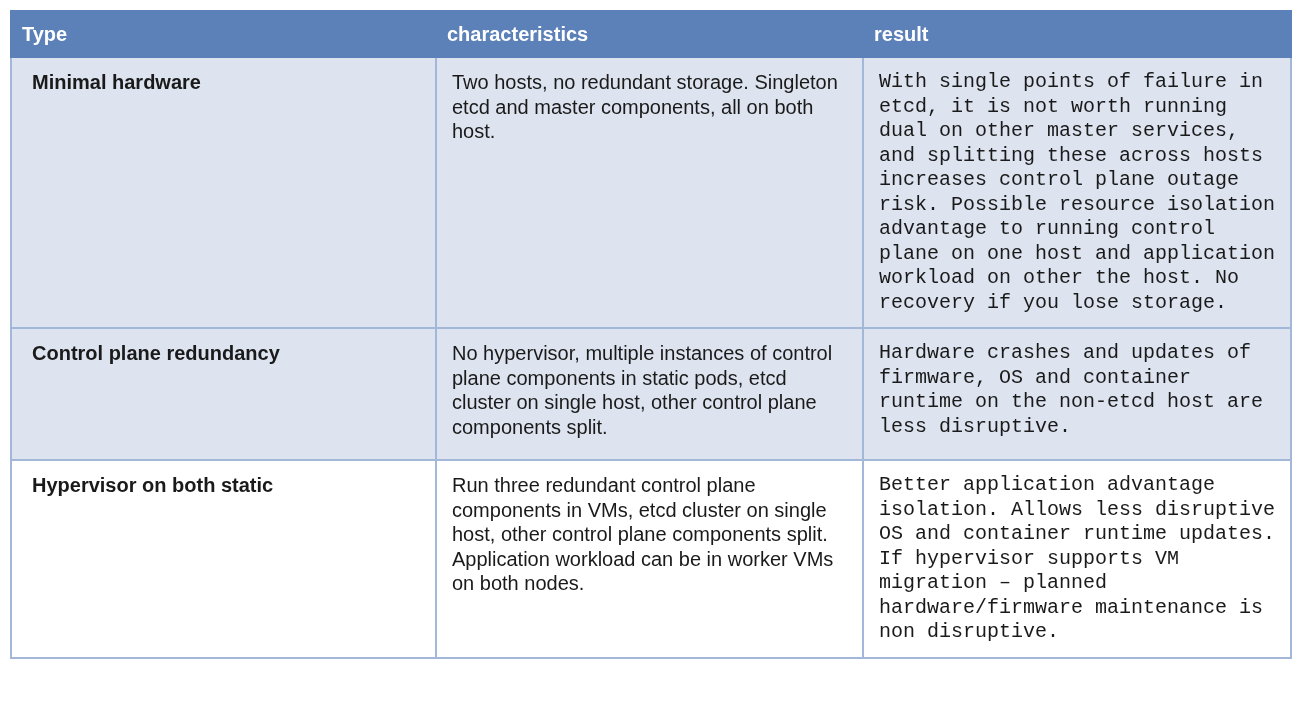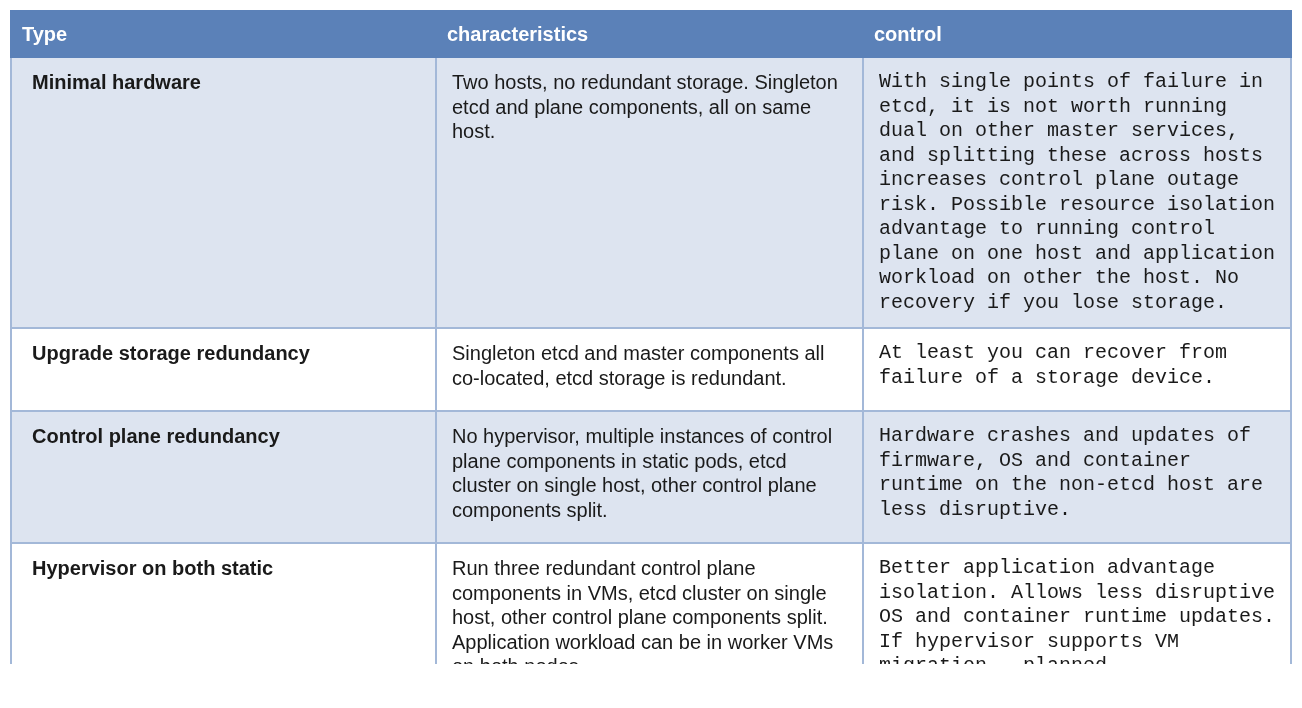--- a/index.html
+++ b/index.html
@@ -74,33 +74,28 @@
   <table class="cmp">
     <colgroup>
         <col class="c1">
         <col class="c2">
         <col class="c3">
       </colgroup>
     <thead>
       <tr>
         <th>Type</th>
         <th>characteristics</th>
-        <th>control</th>
+        <th>result</th>
       </tr>
     </thead>
     <tbody>
       <tr class="r0 alt">
         <td class="type">Minimal hardware</td>
-        <td>Two hosts, no redundant storage. Singleton etcd and plane components, all on same host.</td>
+        <td>Two hosts, no redundant storage. Singleton etcd and master components, all on both host.</td>
         <td>With single points of failure in etcd, it is not worth running dual on other master services, and splitting these across hosts increases control plane outage risk. Possible resource isolation advantage to running control plane on one host and application workload on other the host. No recovery if you lose storage.</td>
-      </tr>
-      <tr class="r1">
-        <td class="type">Upgrade storage redundancy</td>
-        <td>Singleton etcd and master components all co-located, etcd storage is redundant.</td>
-        <td>At least you can recover from failure of a storage device.</td>
       </tr>
       <tr class="r2 alt">
         <td class="type">Control plane redundancy</td>
         <td>No hypervisor, multiple instances of control plane components in static pods, etcd cluster on single host, other control plane components split.</td>
         <td>Hardware crashes and updates of firmware, OS and container runtime on the non-etcd host are less disruptive.</td>
       </tr>
       <tr class="r3">
         <td class="type">Hypervisor on both static</td>
         <td>Run three redundant control plane components in VMs, etcd cluster on single host, other control plane components split. Application workload can be in worker VMs on both nodes.</td>
         <td>Better application advantage isolation. Allows less disruptive OS and container runtime updates. If hypervisor supports VM migration – planned hardware/firmware maintenance is non disruptive.</td>

